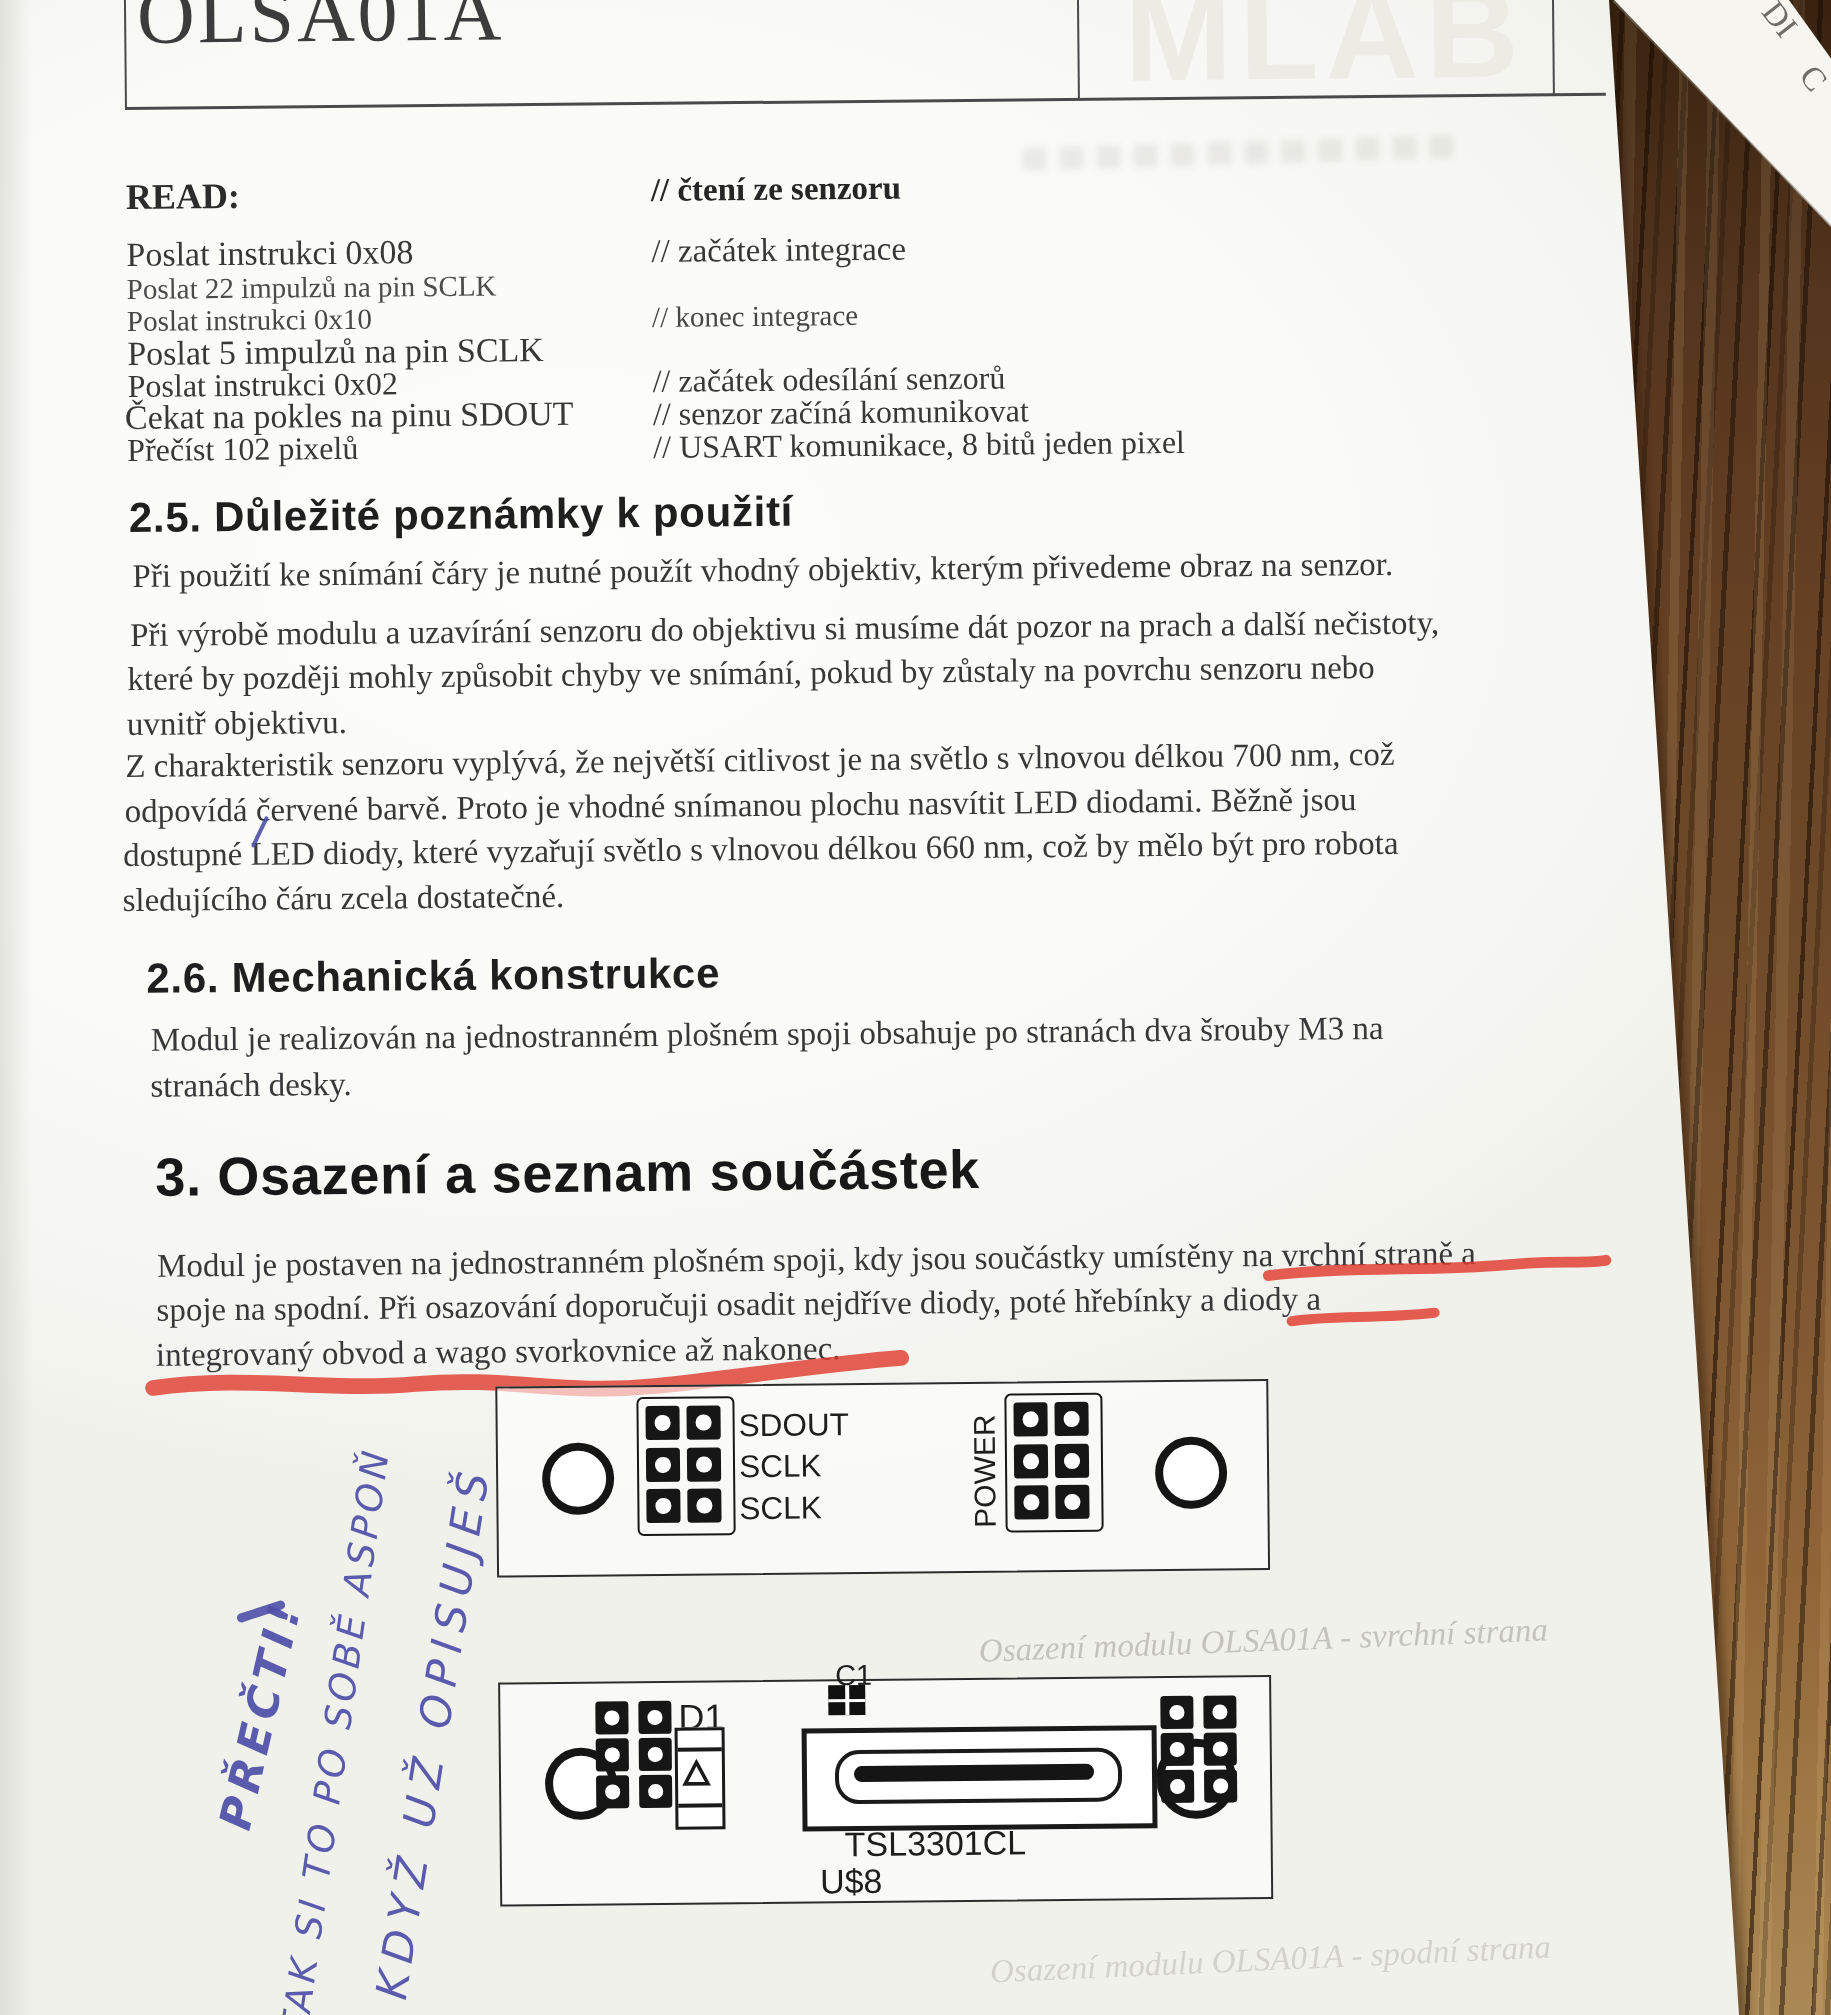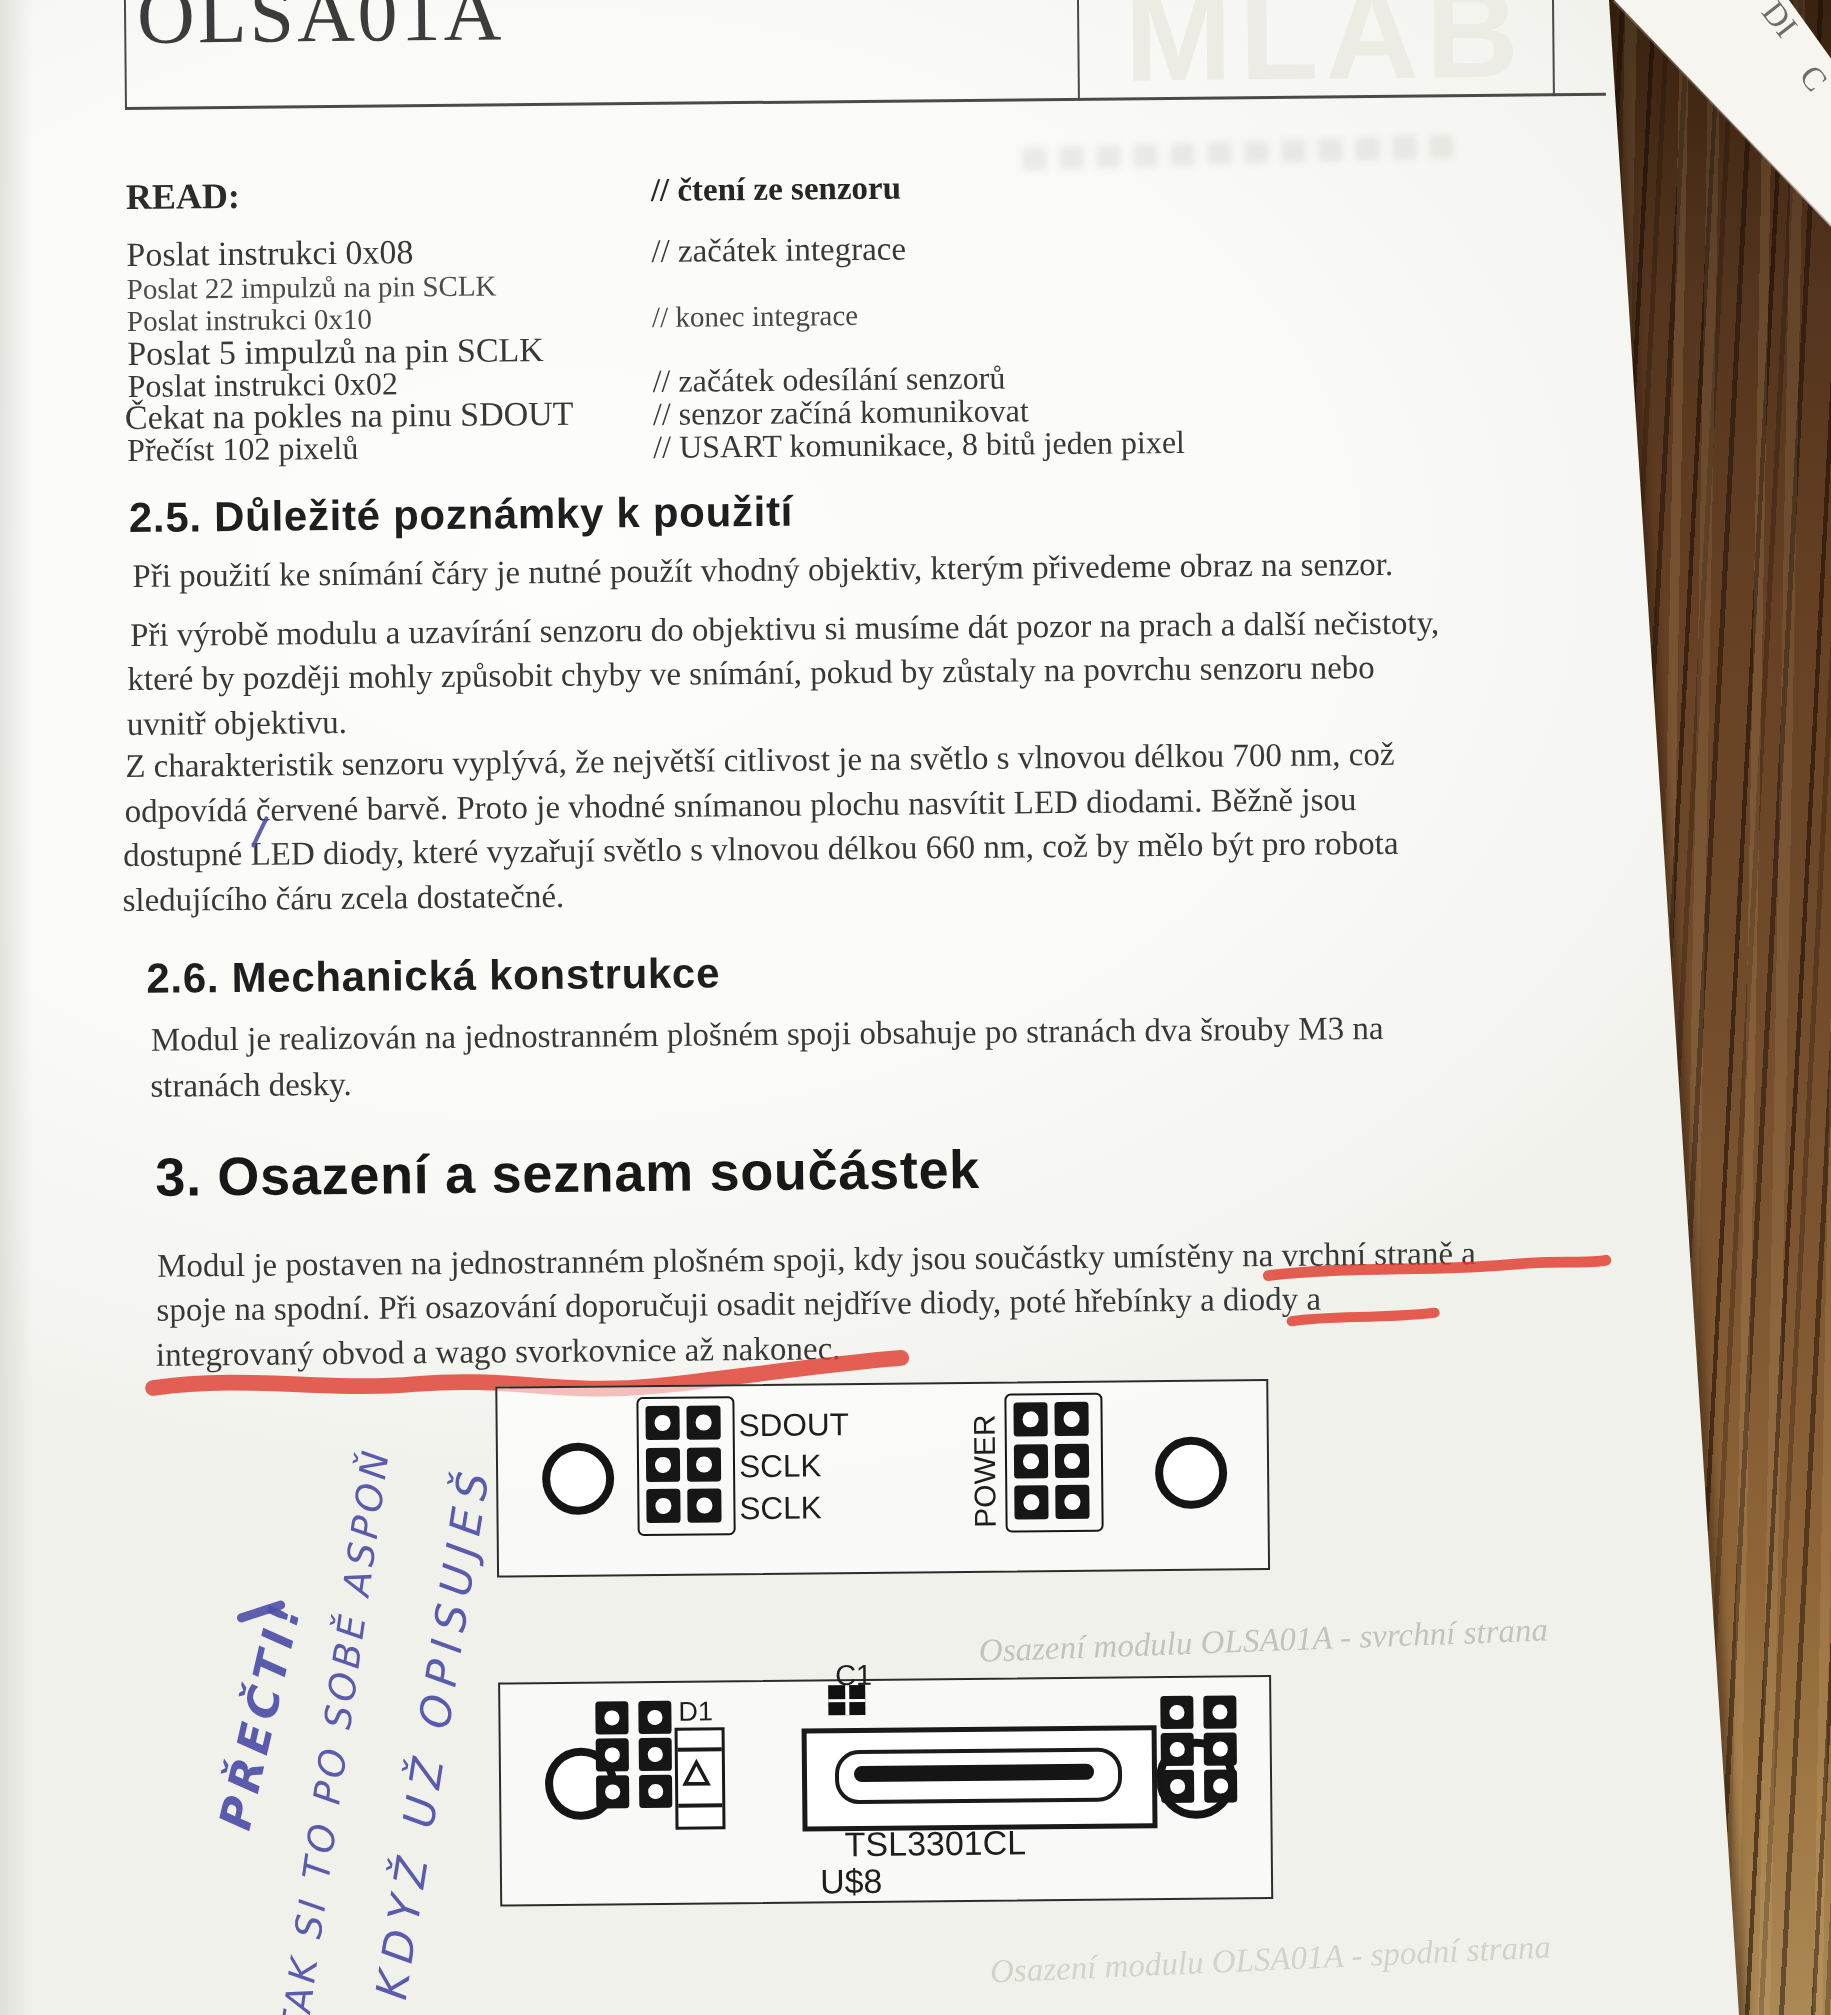--- a/index.html
+++ b/index.html
@@ -182,21 +182,21 @@
     <div class="hole" style="left:530px;top:1752px;width:72px;height:72px;"></div>
     <div class="hole" style="left:1141px;top:1749px;width:80px;height:80px;"></div>
 
     <div class="pad sm" style="left:581px;top:1706px;"></div>
     <div class="pad sm" style="left:624px;top:1706px;"></div>
     <div class="pad sm" style="left:581px;top:1743px;"></div>
     <div class="pad sm" style="left:624px;top:1743px;"></div>
     <div class="pad sm" style="left:581px;top:1780px;"></div>
     <div class="pad sm" style="left:624px;top:1780px;"></div>
 
-    <div class="pcb-label" style="left:664px;top:1702px;font-size:27px;">D1</div>
+    <div class="pcb-label" style="left:664px;top:1702px;font-size:36px;">D1</div>
     <div class="diode" style="left:660px;top:1733px;width:44px;height:96px;">
       <div class="bar" style="top:17px;"></div>
       <div class="bar" style="top:73px;"></div>
       <svg width="37" height="33" style="position:absolute;left:0;top:26px;" viewBox="0 0 52 46">
         <path d="M26 8 L42 38 L10 38 Z" fill="none" stroke="#1a1a1a" stroke-width="5"></path>
       </svg>
     </div>
 
     <div class="pcb-label" style="left:821px;top:1666px;font-size:29px;">C1</div>
     <div class="cap1" style="left:814px;top:1692px;width:37px;height:30px;"></div>

